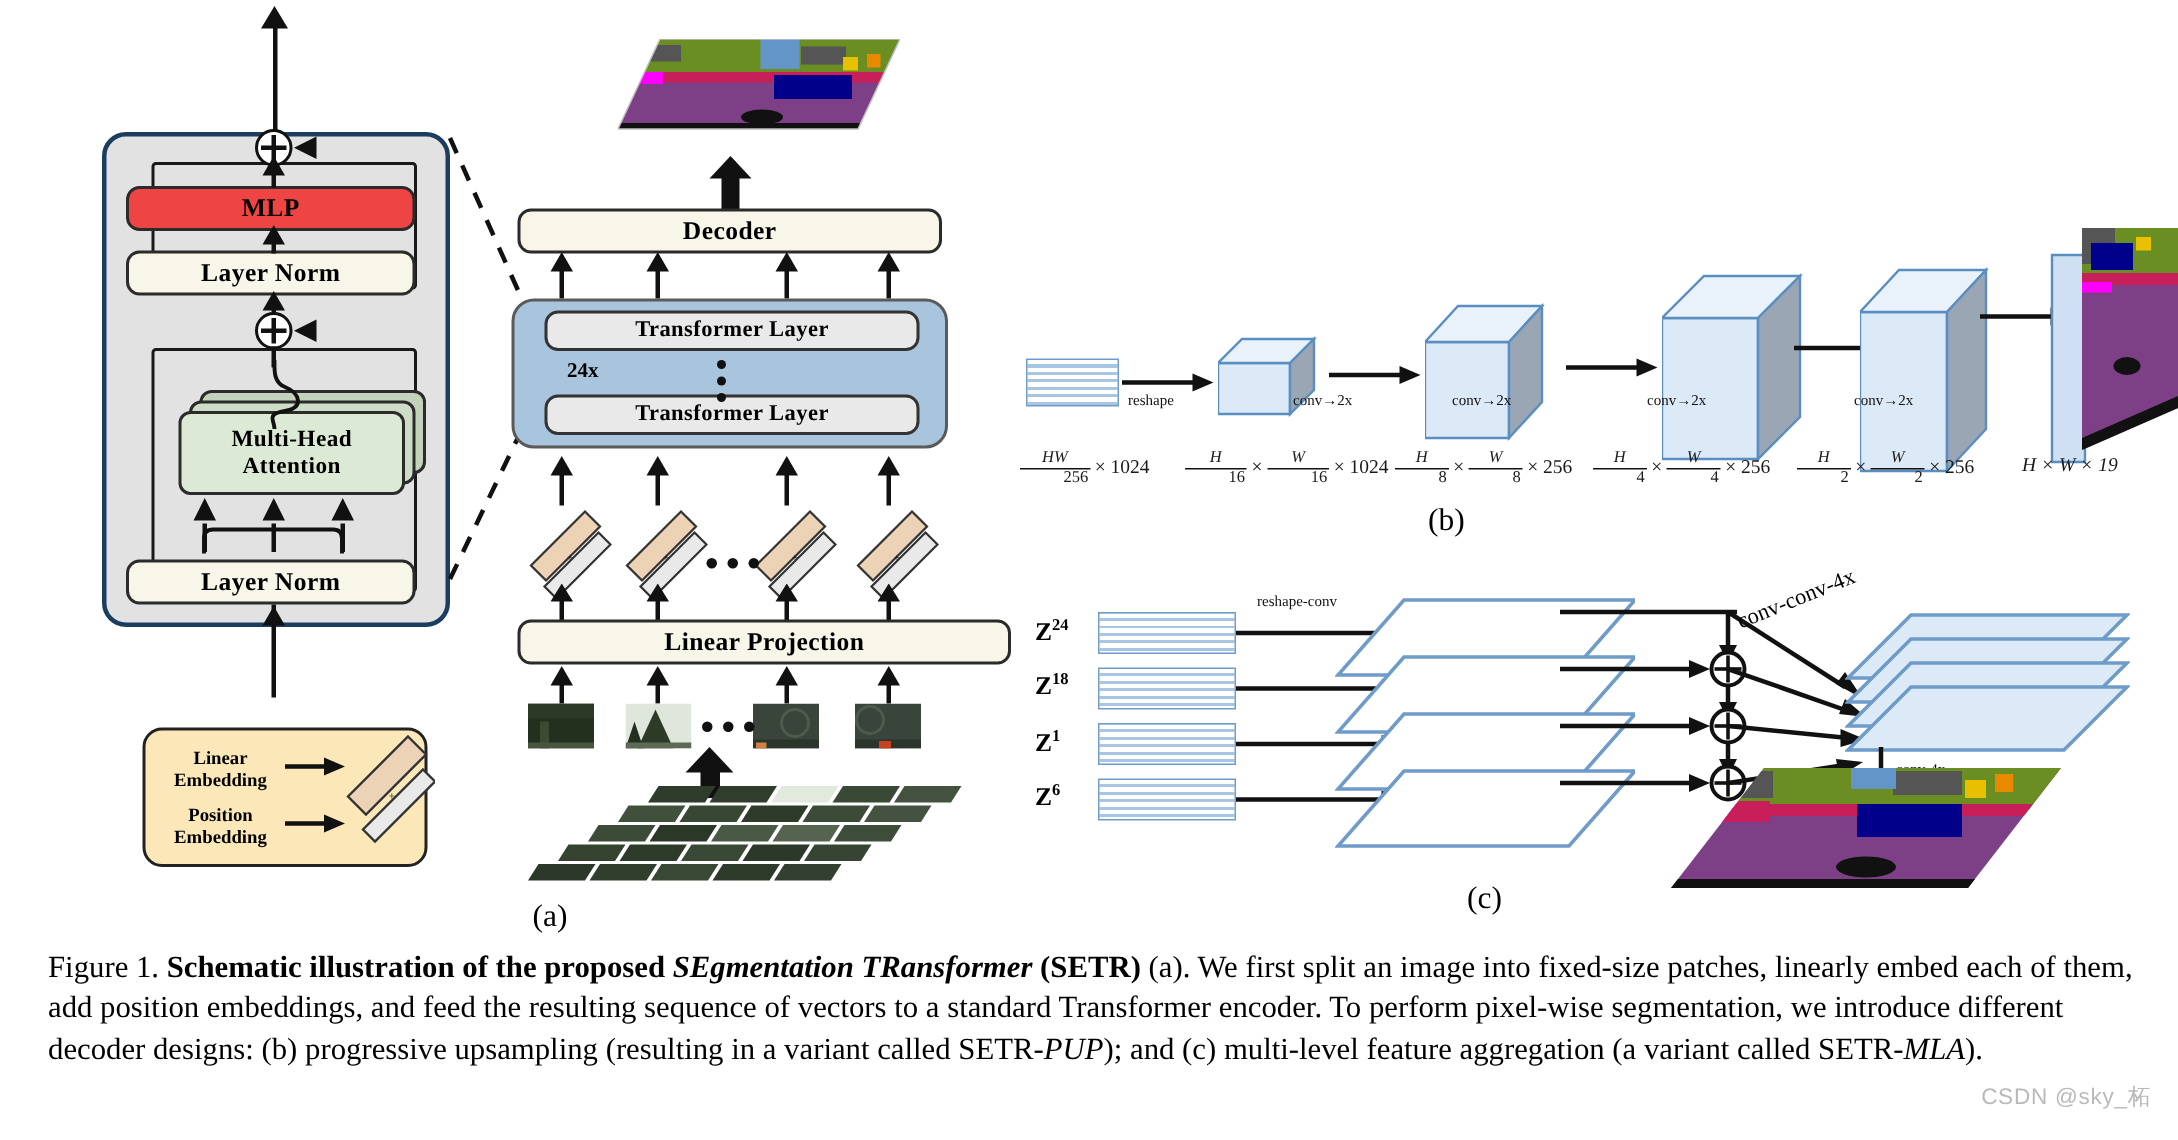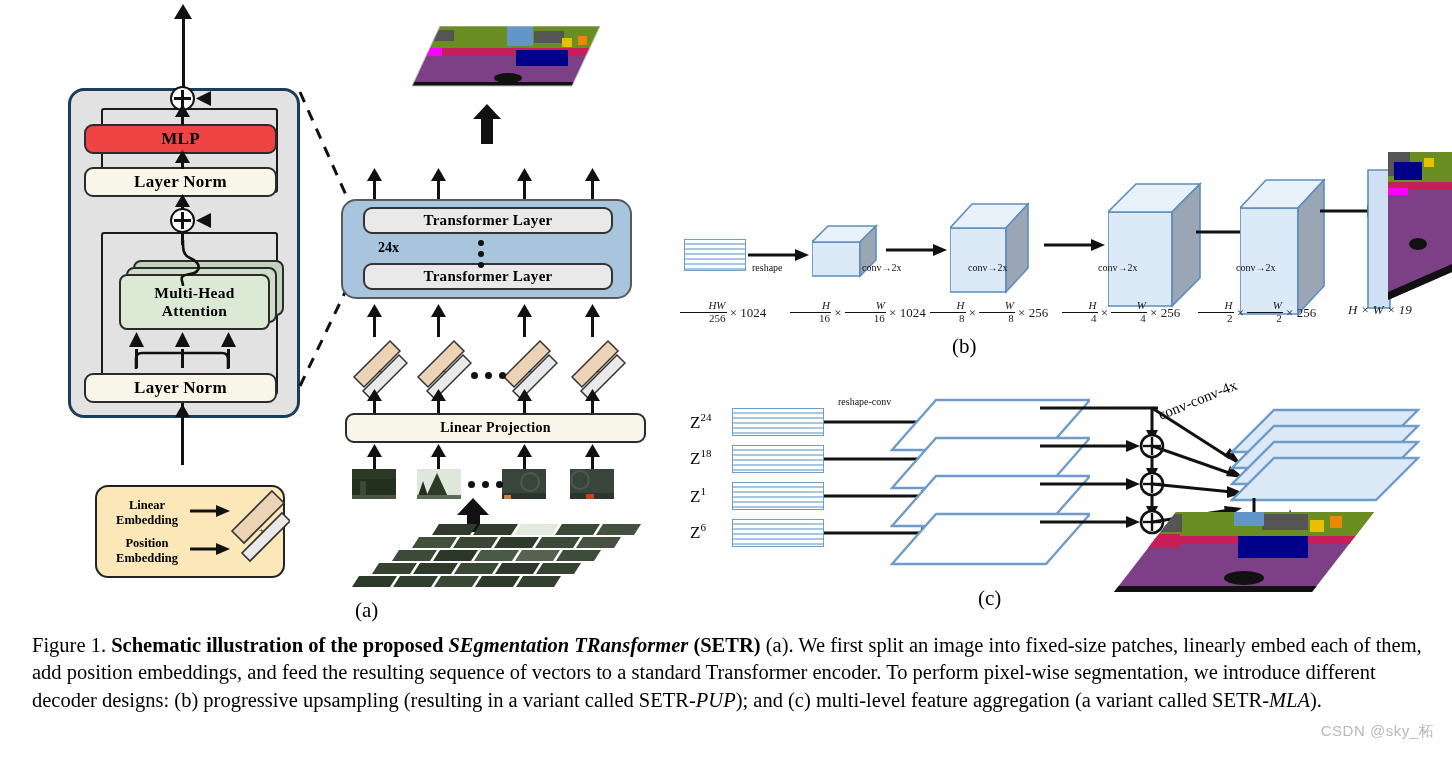--- a/index.html
+++ b/index.html
@@ -63,32 +63,32 @@
   .vdots { position:absolute; display:flex; flex-direction:column; gap:5px; }
   .vdots i { width:6px; height:6px; background:#111; border-radius:50%; display:block; }
 
   
   .lbl { position:absolute; font-family:"Liberation Serif", serif; white-space:nowrap; }
   .panel-lbl { font-size:21px; }
   .dimlbl { font-size:13px; color:#1a1a1a; }
   .oplbl  { font-size:10px; color:#111; }
 
   
-  .frac { display:inline-block; vertical-align:-0.45em; text-align:right; font-size:11px; line-height:1.05; }
+  .frac { display:inline-block; vertical-align:-0.45em; text-align:center; font-size:11px; line-height:1.05; }
   .frac .n { display:block; border-bottom:1px solid #111; padding:0 1px; }
   .frac .d { display:block; padding:0 1px;margin-left:28px; }
   .it { font-style:italic; }
 
   
   .zblock {
     position:absolute; border:1.6px solid #6f9bc9;
     background: repeating-linear-gradient(to bottom,
       #ffffff 0px, #ffffff 3px, #a8c6e4 3px, #a8c6e4 5px);
   }
-  .zlabel { position:absolute; font-size:17px; font-family:"Liberation Serif", serif; }
+  .zlabel { position:absolute; font-size:17px; font-family:"Liberation Serif", serif;font-weight:bold; }
   .zlabel sup { font-size:11px; }
 
   
   #caption {
     position:absolute; left:32px; top:632px; width:1392px;
     font-family:"Liberation Serif", serif;
     font-size:20.5px; line-height:1.33; color:#000;
     text-align:left;
   }
   #caption b { font-weight:bold; }
@@ -225,20 +225,21 @@
       <ellipse cx="96" cy="52" rx="14" ry="5" fill="#111"></ellipse>
       <rect x="0" y="56" width="188" height="6" fill="#111"></rect>
     </g>
     <polygon points="28,0 188,0 160,60 0,60" fill="none" stroke="#c0c0c0" stroke-width="1"></polygon>
   </svg>
   <svg class="abs" style="left:472px; top:104px;" width="30" height="40">
     <rect x="9" y="12" width="12" height="28" fill="#111"></rect>
       <polygon points="15,0 29,15 1,15" fill="#111"></polygon>
   </svg>
 
+  <div class="box cream" style="left:345px; top:139px; width:283px; height:30px; font-size:17px;">Decoder</div>
 
   <div class="aline" style="left:373px; top:178px; width:2.6px; height:21px;"></div>
   <div class="aline" style="left:437px; top:178px; width:2.6px; height:21px;"></div>
   <div class="aline" style="left:523px; top:178px; width:2.6px; height:21px;"></div>
   <div class="aline" style="left:591px; top:178px; width:2.6px; height:21px;"></div>
   <svg class="abs" style="left:366px; top:168px;" width="17" height="14">
       <polygon points="8.5,0 16,13 1,13" fill="#111"></polygon>
     </svg>
   <svg class="abs" style="left:430px; top:168px;" width="17" height="14">
       <polygon points="8.5,0 16,13 1,13" fill="#111"></polygon>
@@ -313,21 +314,21 @@
   <svg class="abs" style="left:430px; top:389px;" width="17" height="13">
       <polygon points="8.5,0 16,12 1,12" fill="#111"></polygon>
     </svg>
   <svg class="abs" style="left:516px; top:389px;" width="17" height="13">
       <polygon points="8.5,0 16,12 1,12" fill="#111"></polygon>
     </svg>
   <svg class="abs" style="left:584px; top:389px;" width="17" height="13">
       <polygon points="8.5,0 16,12 1,12" fill="#111"></polygon>
     </svg>
 
-  <div class="box cream" style="left:345px; top:413px; width:301px; height:30px; font-size:14px;">Linear Projection</div>
+  <div class="box cream" style="left:345px; top:413px; width:329px; height:30px; font-size:17px;">Linear Projection</div>
 
   <div class="aline" style="left:373px; top:455px; width:2.6px; height:14px;"></div>
   <div class="aline" style="left:437px; top:455px; width:2.6px; height:14px;"></div>
   <div class="aline" style="left:523px; top:455px; width:2.6px; height:14px;"></div>
   <div class="aline" style="left:591px; top:455px; width:2.6px; height:14px;"></div>
   <svg class="abs" style="left:366px; top:444px;" width="17" height="14">
       <polygon points="8.5,0 16,13 1,13" fill="#111"></polygon>
     </svg>
   <svg class="abs" style="left:430px; top:444px;" width="17" height="14">
       <polygon points="8.5,0 16,13 1,13" fill="#111"></polygon>

